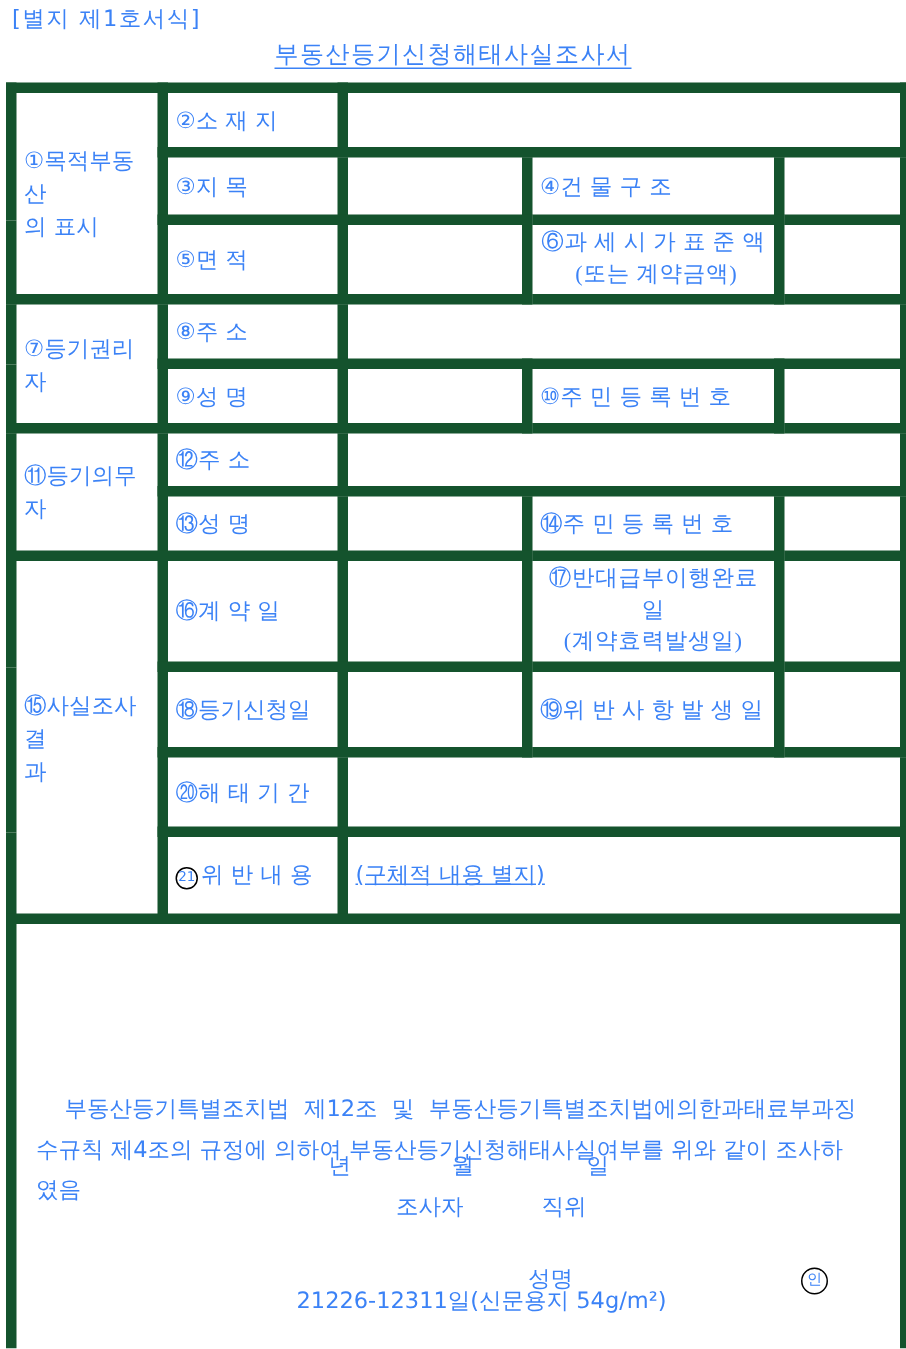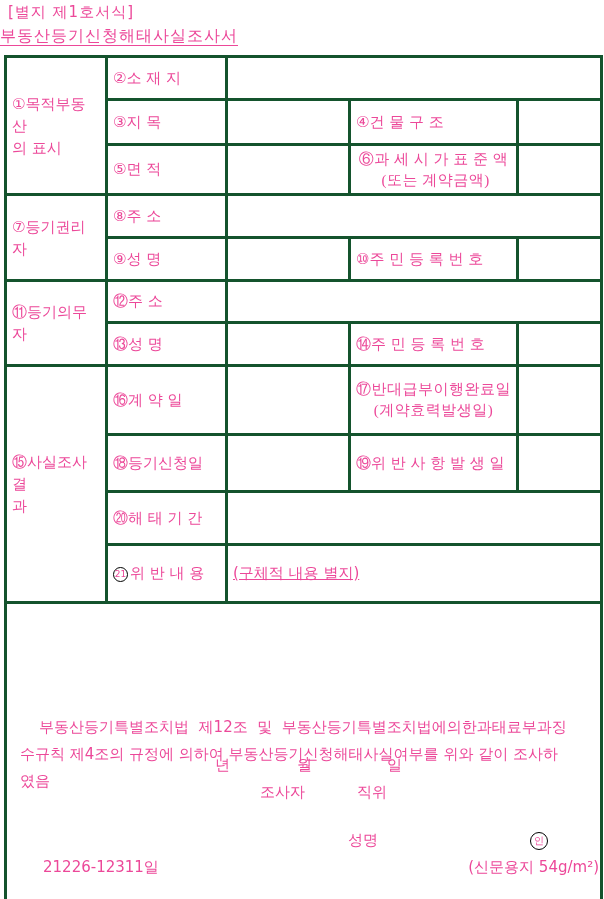--- a/index.html
+++ b/index.html
@@ -1,40 +1,40 @@
 <!DOCTYPE html>
 <html><head>
 <meta charset="utf-8">
 <style>
   html,body{margin:0;padding:0;background:#fff;}
   .page{
     position:relative;
     width:604px;height:899px;
-    background:#fff;color:#ec4899;
+    background:#fff;color:#3b82f6;
     font-family:"DejaVu Sans",sans-serif;
     font-size:15px;
     overflow:hidden;
   }
   .form-code{position:absolute;left:8px;top:3px;font-size:15px;letter-spacing:1px;}
-  .title-row{position:absolute;top:26px;left:0;right:0;text-align:left;}
+  .title-row{position:absolute;top:26px;left:0;right:0;text-align:center;}
   .title{
     font-size:16px;letter-spacing:1px;
     text-decoration:underline;
     text-underline-offset:4px;
   }
   table.form{
     position:absolute;top:55px;left:4px;
     width:596px;
     border-collapse:collapse;
     table-layout:fixed;
     border:2px solid #000;
     border-bottom-width:3px;
   }
   table.form td{
-    border:3px solid #14532d;
+    border:7px solid #14532d;
     padding:2px 5px;
     vertical-align:middle;
     font-size:15px;
     white-space:pre-wrap;
     overflow:hidden;
   }
   td.cat{text-align:left;padding:2px 1px;line-height:22px;margin-left:48px;}
   td.lbl{text-align:left;line-height:21px;}
   td.lbl2{text-align:center;line-height:21px;letter-spacing:0.5px;font-family:Liberation Serif, serif;}
   td.val{text-align:left;text-decoration:underline;}
@@ -60,21 +60,21 @@
   .seal-circle{
     display:inline-block;
     width:16px;height:16px;
     border:1px solid #000;border-radius:50%;
     font-size:10px;line-height:16px;
     text-align:center;
     letter-spacing:0;
   }
   .footer{
     position:absolute;top:856px;left:7px;right:5px;
-    display:flex;justify-content:space-between;
+    display:flex;justify-content:center;
     font-size:15px;line-height:22px;padding-left:36px;
   }
   .footer-right{text-align:right;}
 </style>
 </head>
 <body>
 
 <div class="page">
 
   <div class="form-code">[별지 제1호서식]</div>

